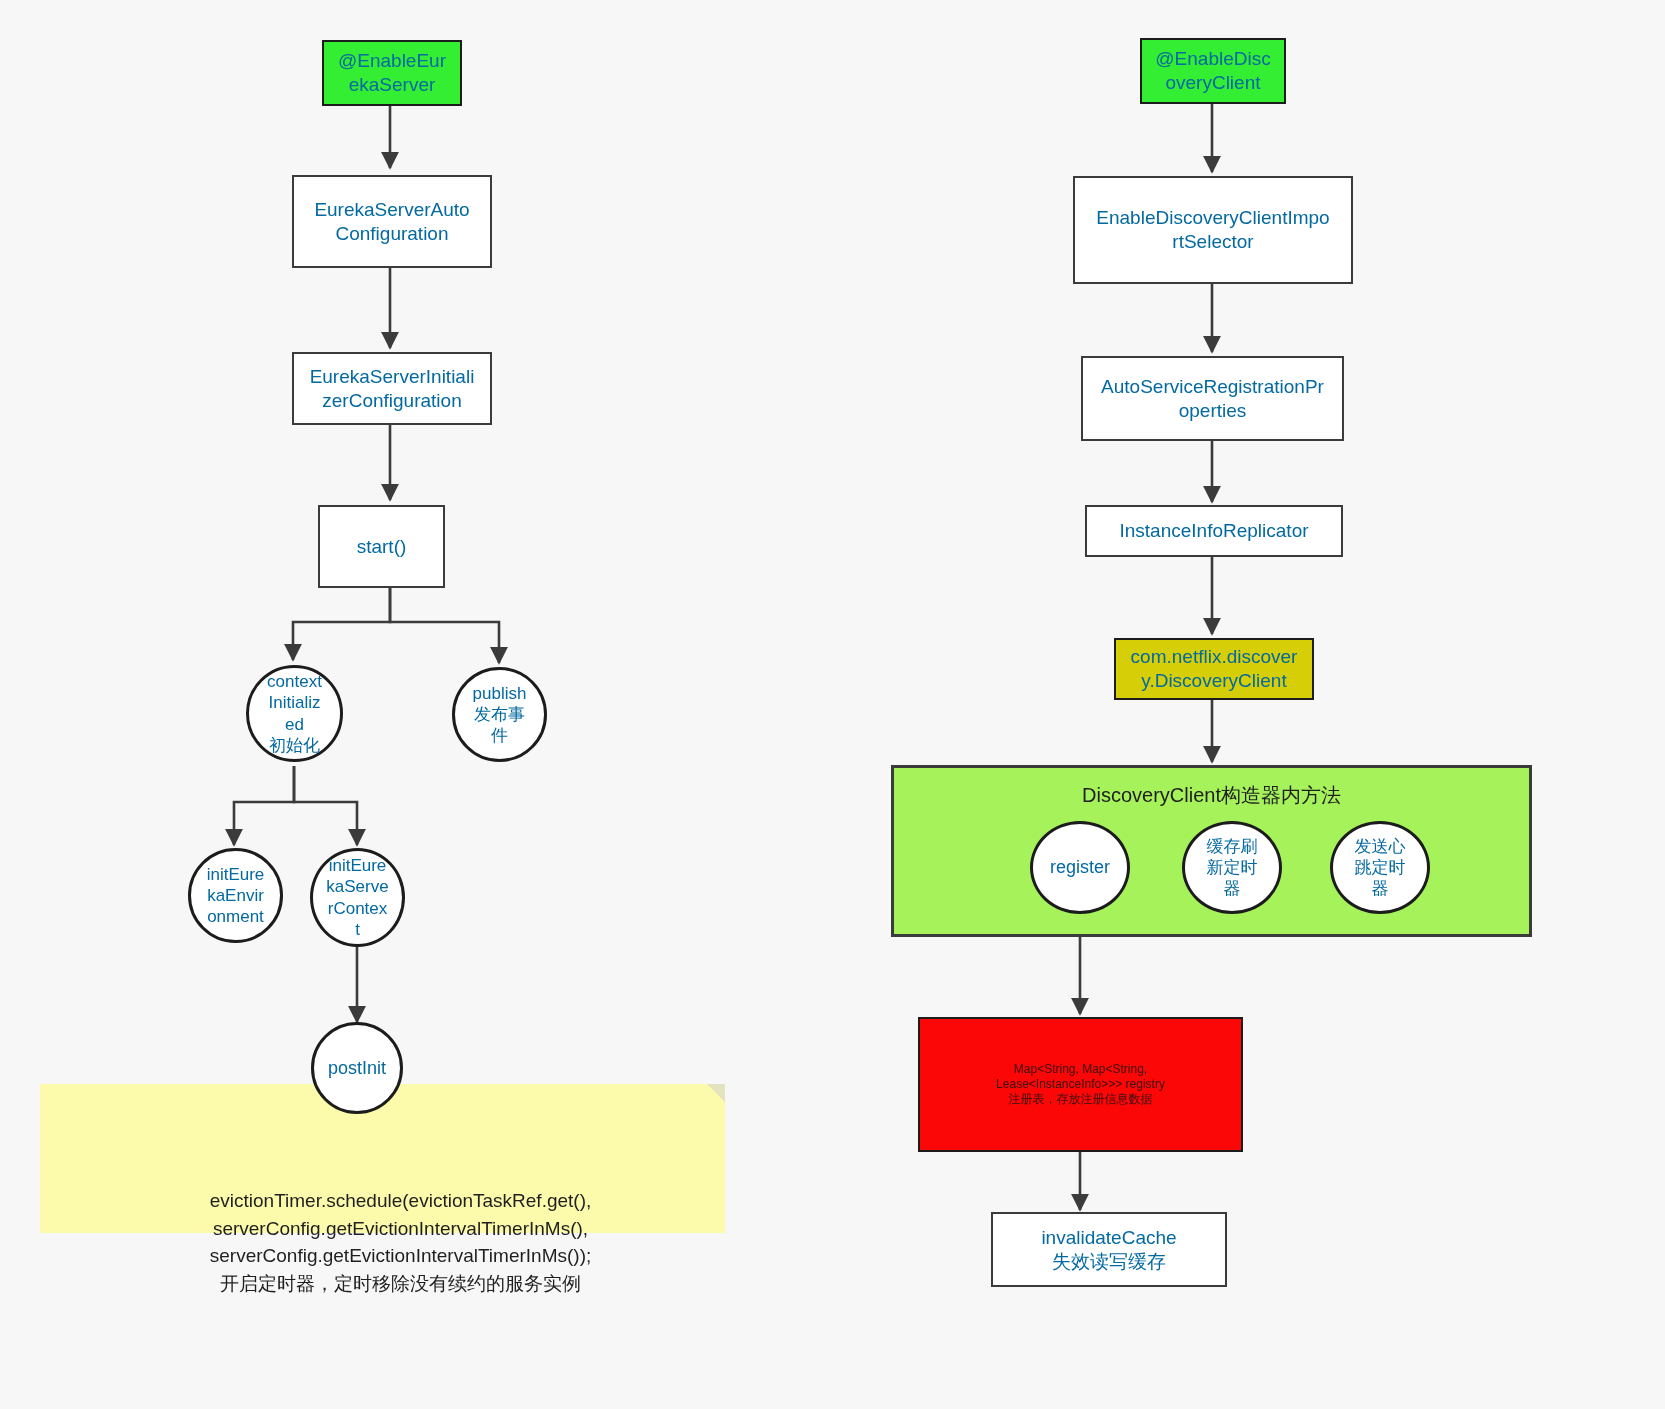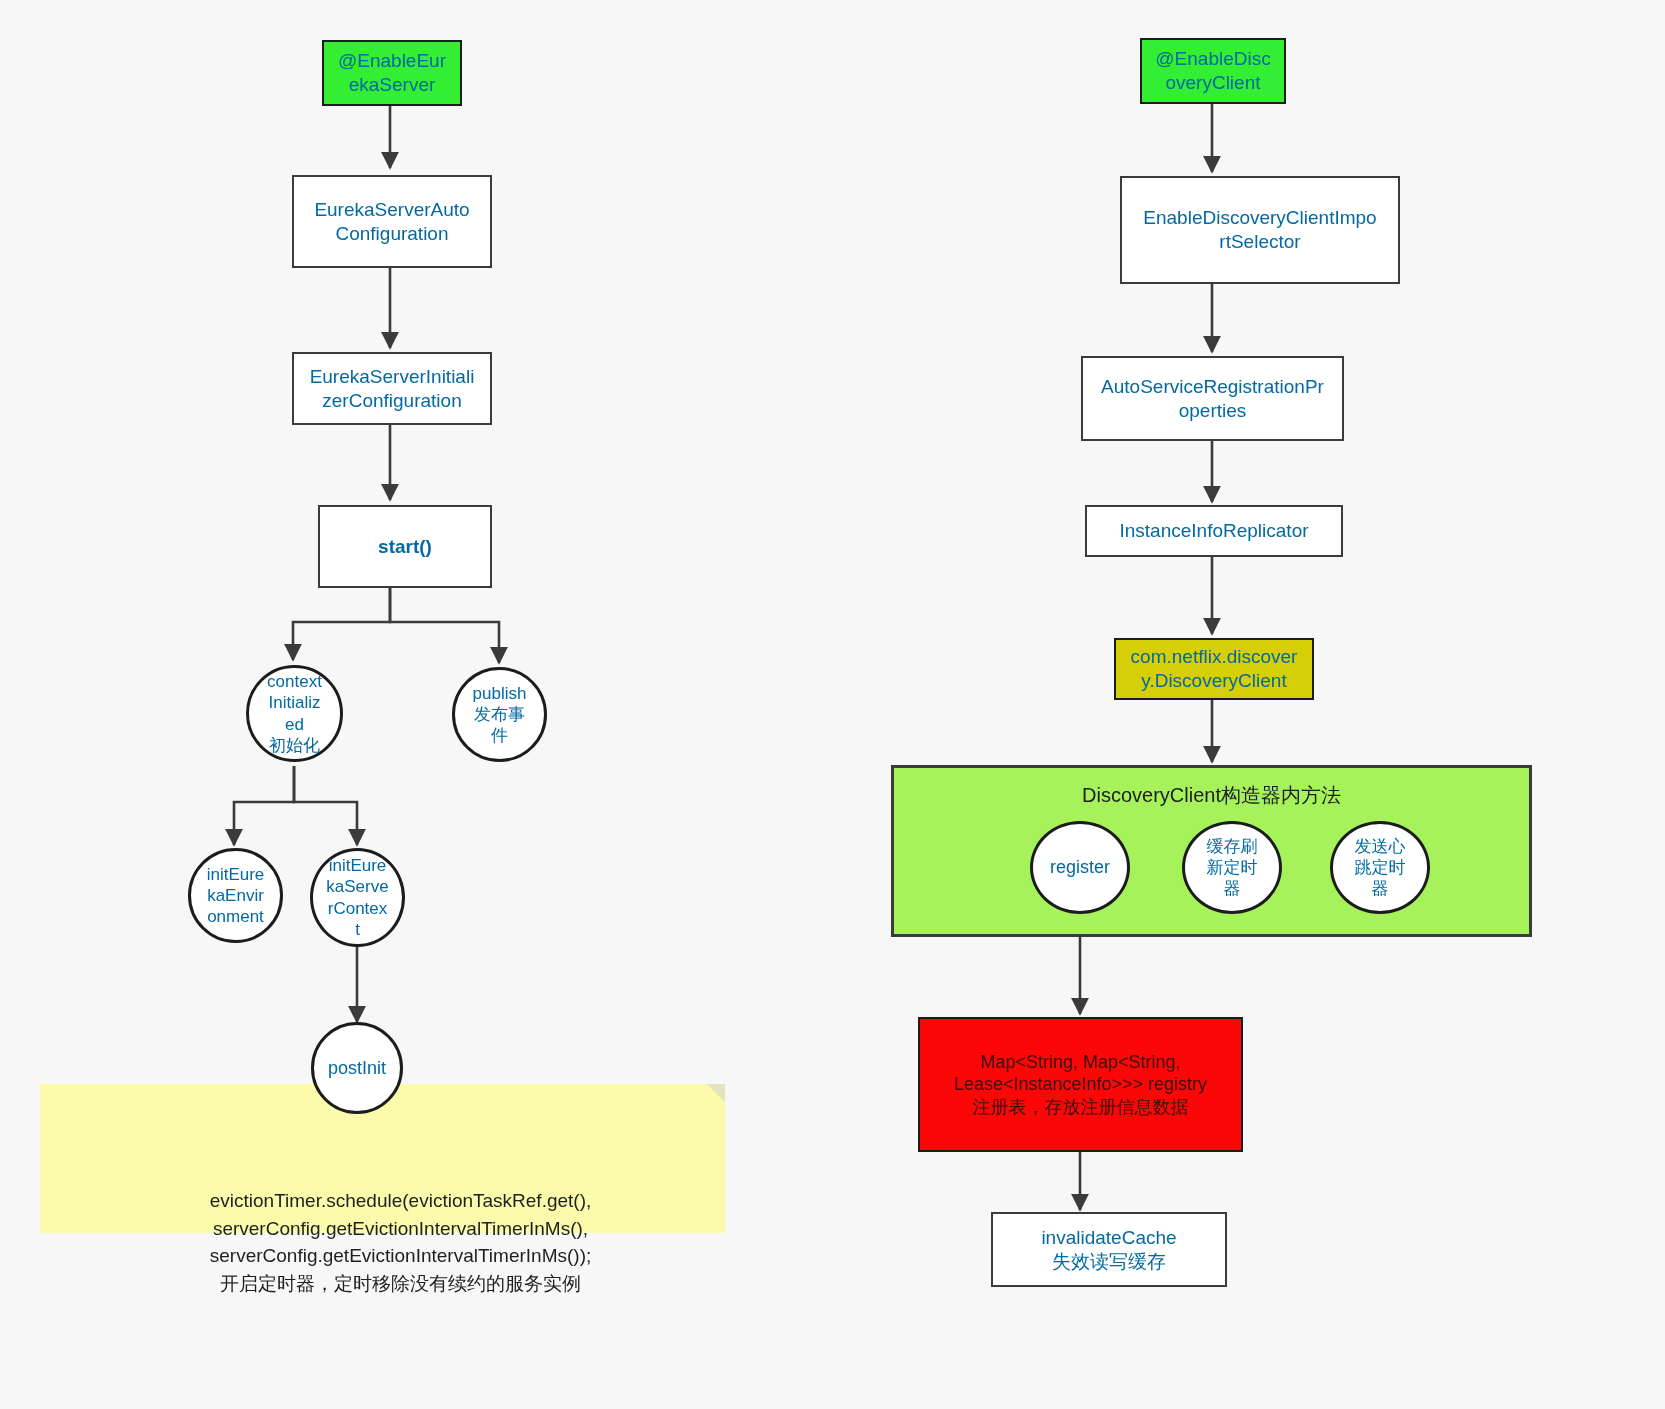--- a/index.html
+++ b/index.html
@@ -141,21 +141,21 @@
 
   <div class="node rect green" style="left:322px; top:40px; width:140px; height:66px;">@EnableEur
 ekaServer</div>
 
   <div class="node rect" style="left:292px; top:175px; width:200px; height:93px;">EurekaServerAuto
 Configuration</div>
 
   <div class="node rect" style="left:292px; top:352px; width:200px; height:73px;">EurekaServerInitiali
 zerConfiguration</div>
 
-  <div class="node rect" style="left:318px; top:505px; width:174px; height:83px;font-weight:bold;">start()</div>
+  <div class="node rect" style="left:318px; top:505px; width:127px; height:83px;">start()</div>
 
   <div class="node circle small-circle-text" style="left:246px; top:665px; width:97px; height:97px;">context
 Initializ
 ed
 初始化</div>
 
   <div class="node circle small-circle-text" style="left:452px; top:667px; width:95px; height:95px;">publish
 发布事
 件</div>
 
@@ -174,21 +174,21 @@
     <span class="note-fold"></span>
     <span>evictionTimer.schedule(evictionTaskRef.get(),
         serverConfig.getEvictionIntervalTimerInMs(),
         serverConfig.getEvictionIntervalTimerInMs());
 开启定时器，定时移除没有续约的服务实例</span>
   </div>
 
   <div class="node rect green" style="left:1140px; top:38px; width:146px; height:66px;">@EnableDisc
 overyClient</div>
 
-  <div class="node rect" style="left:1073px; top:176px; width:280px; height:108px;margin-left:47px;">EnableDiscoveryClientImpo
+  <div class="node rect" style="left:1073px; top:176px; width:280px; height:108px;">EnableDiscoveryClientImpo
 rtSelector</div>
 
   <div class="node rect" style="left:1085px; top:505px; width:258px; height:52px;">InstanceInfoReplicator</div>
 
   <div class="node rect" style="left:1081px; top:356px; width:263px; height:85px;">AutoServiceRegistrationPr
 operties</div>
 
   <div class="node rect olive" style="left:1114px; top:638px; width:200px; height:62px;">com.netflix.discover
 y.DiscoveryClient</div>
 
@@ -199,20 +199,20 @@
   <div class="node circle" style="left:1030px; top:821px; width:100px; height:93px;">register</div>
 
   <div class="node circle small-circle-text" style="left:1182px; top:821px; width:100px; height:93px;">缓存刷
 新定时
 器</div>
 
   <div class="node circle small-circle-text" style="left:1330px; top:821px; width:100px; height:93px;">发送心
 跳定时
 器</div>
 
-  <div class="node rect red" style="left:918px; top:1017px; width:325px; height:135px; font-size:18px;">Map&lt;String, Map&lt;String,
+  <div class="node rect red" style="left:918px; top:1017px; width:325px; height:135px; font-size:12px;">Map&lt;String, Map&lt;String,
 Lease&lt;InstanceInfo&gt;&gt;&gt; registry
 注册表，存放注册信息数据</div>
 
   <div class="node rect" style="left:991px; top:1212px; width:236px; height:75px;">invalidateCache
 失效读写缓存</div>
 
 </div>
 
 </body></html>

